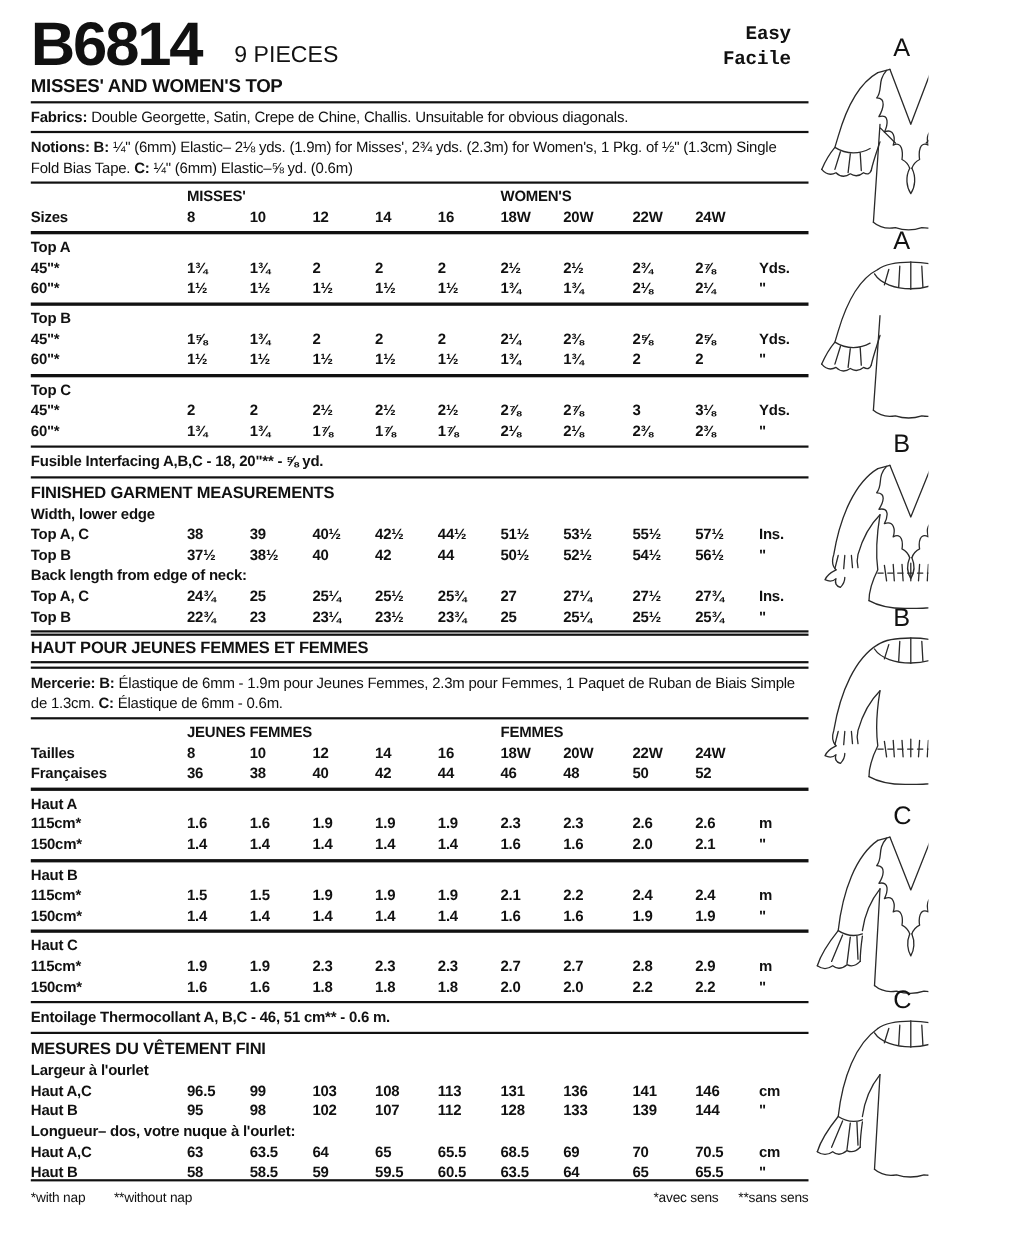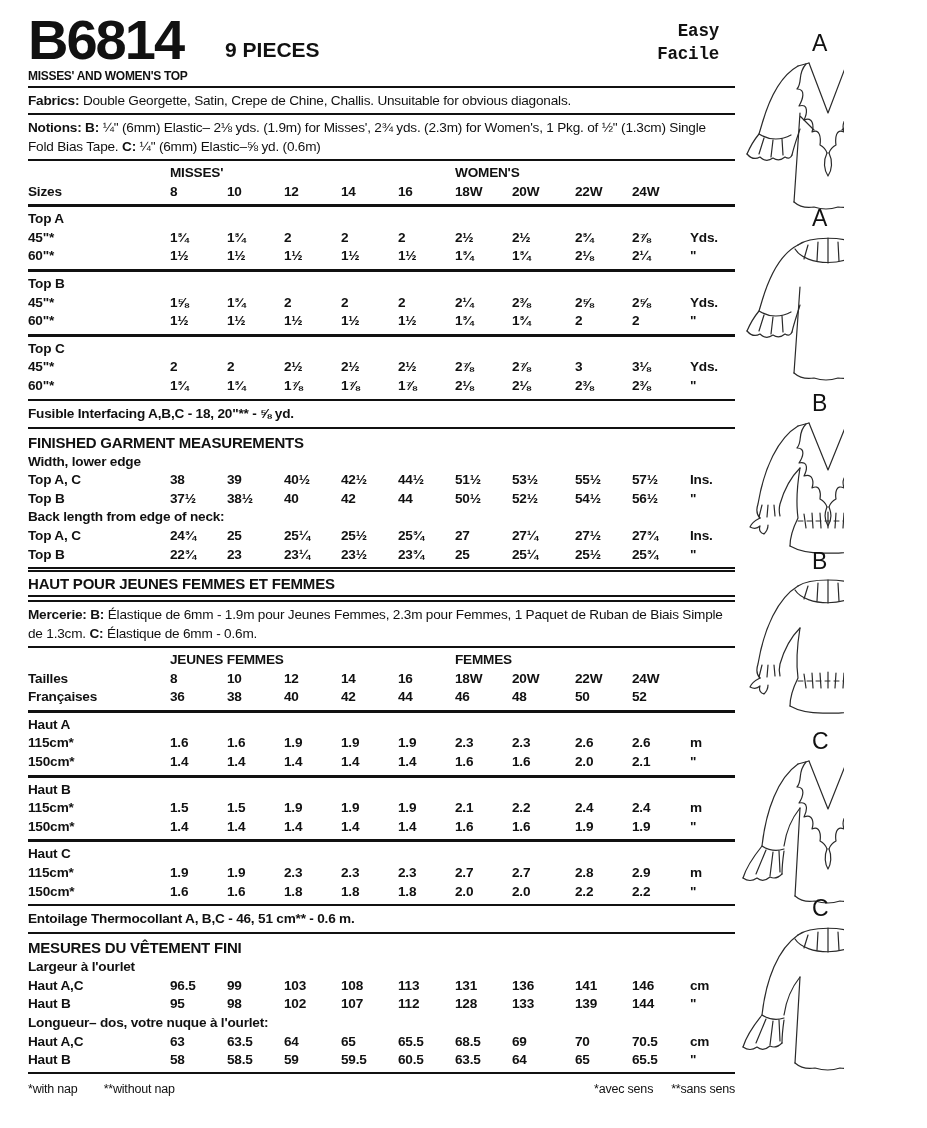--- a/index.html
+++ b/index.html
@@ -2,23 +2,23 @@
 <html><head>
 <meta charset="utf-8">
 <style>
   html,body{margin:0;padding:0;background:#fff;}
   .page{position:relative;width:844px;height:1128px;background:#fff;overflow:hidden;
         font-family:"Liberation Sans",sans-serif;color:#111;letter-spacing:-0.2px;}
   .content{position:absolute;left:28px;top:14px;width:707px;}
   
   .brandrow{display:flex;align-items:flex-end;}
   .patnum{font-size:56px;font-weight:800;letter-spacing:-2px;line-height:52px;margin:0;}
-  .pieces{font-size:21px;font-weight:700;margin:0 0 4px 42px;letter-spacing:0;}
+  .pieces{font-size:21px;font-weight:400;margin:0 0 4px 30px;letter-spacing:0;}
   .difficulty{margin-left:auto;text-align:right;font-size:17.5px;font-weight:700;line-height:23px;padding-right:16px;font-family:Liberation Mono, monospace;}
-  .doctitle{font-size:12px;font-weight:700;margin-top:3px;letter-spacing:-0.3px;}
+  .doctitle{font-size:17px;font-weight:700;margin-top:3px;letter-spacing:-0.3px;}
   
   .hr{border:0;border-top:1.5px solid #111;margin:3px 0;}
   .hr.mid{border-top:2px solid #111;}
   .hr.thick{border-top:3px solid #111;}
   .hr.xl{border-top:5px double #111;}
   
   .para{font-size:13.6px;font-weight:400;line-height:19px;margin:2px 0;}
   .para b{font-weight:700;}
   .capslg{font-size:15px;font-weight:700;margin:3px 0 2px;}
   

